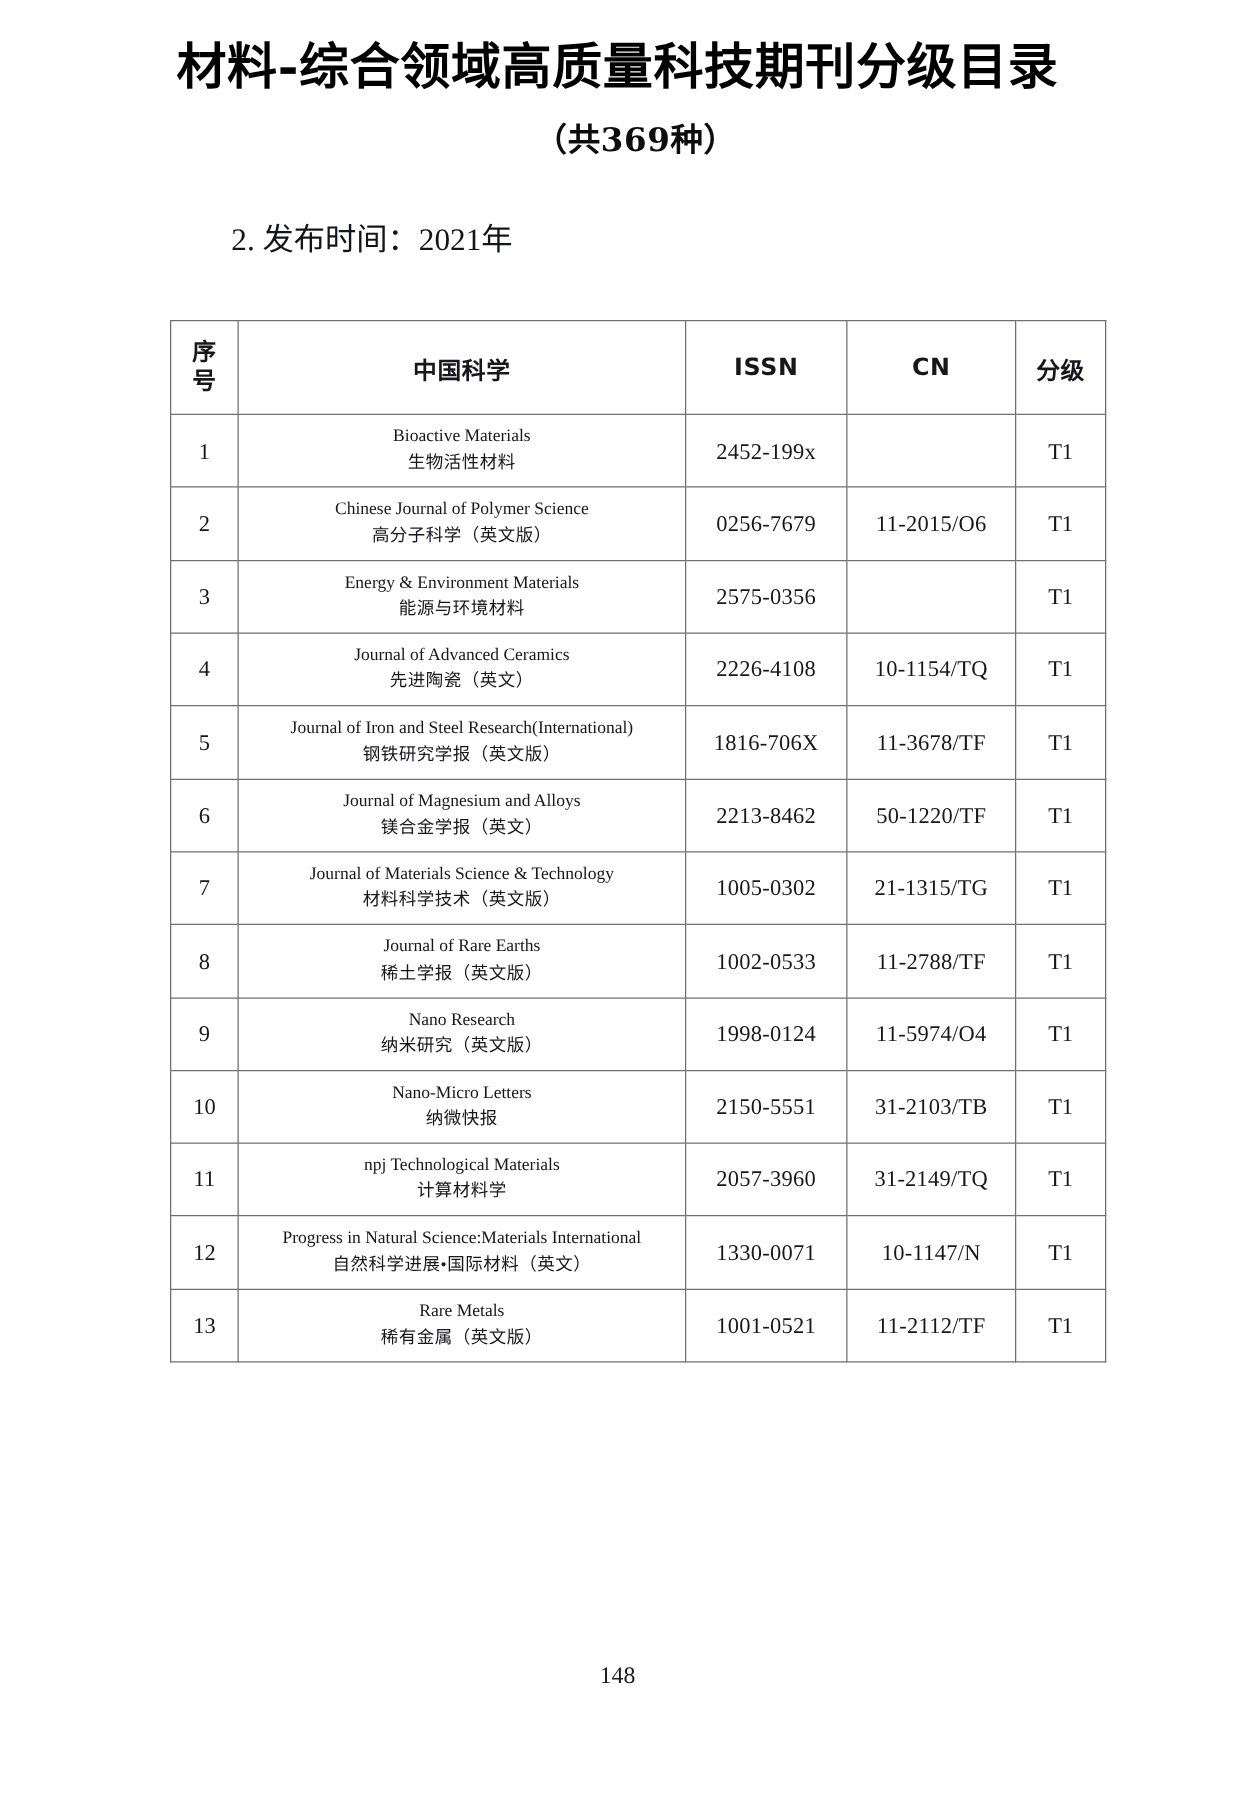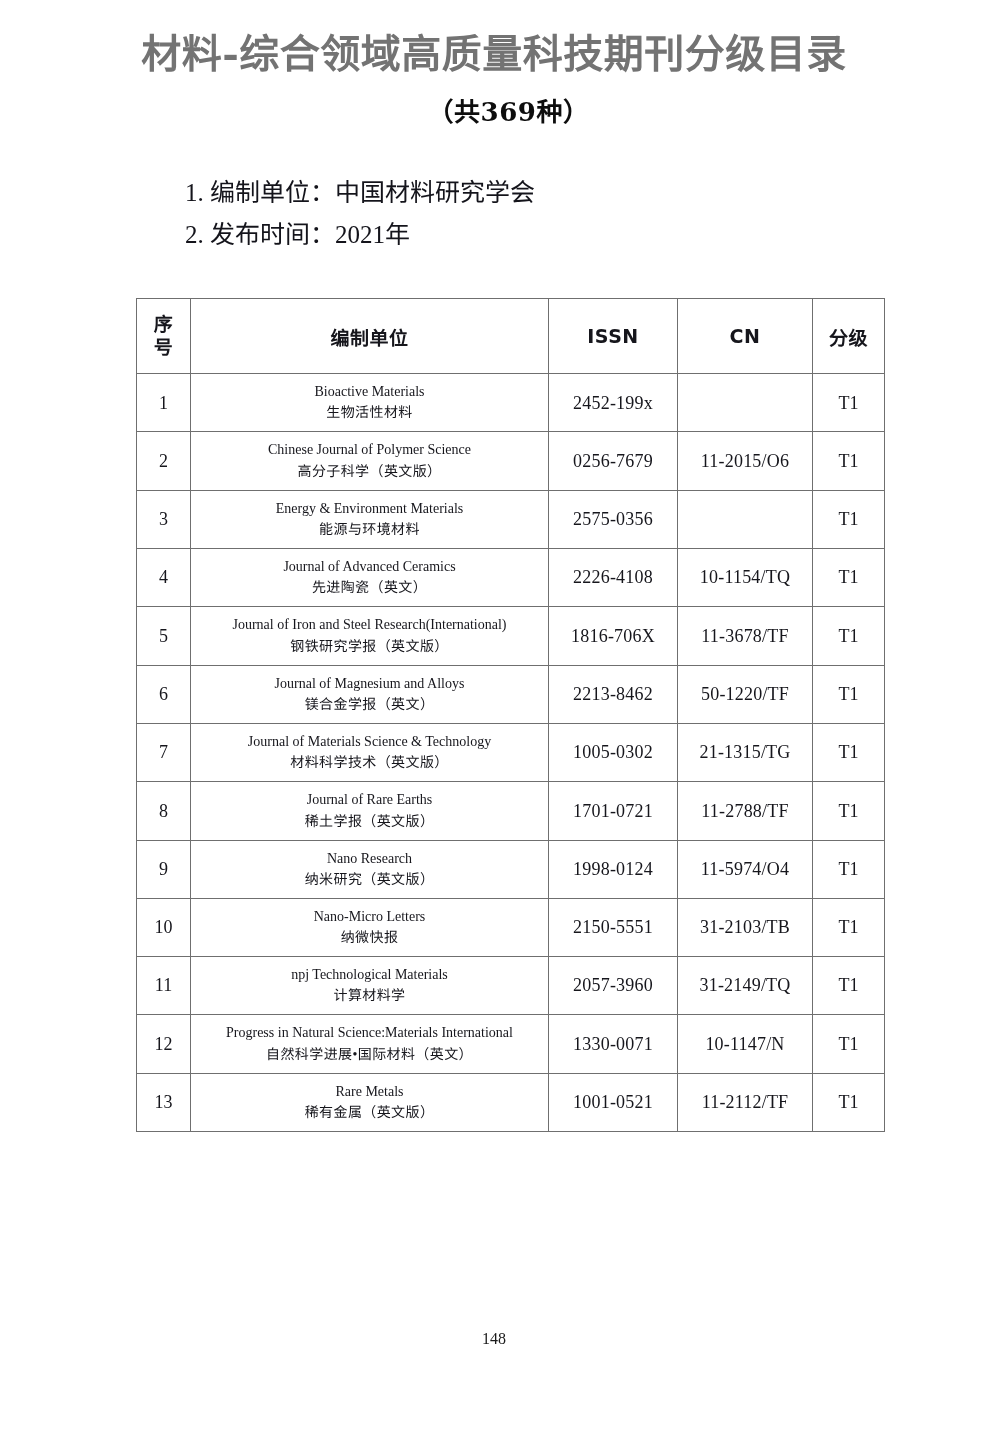--- a/index.html
+++ b/index.html
@@ -29,21 +29,21 @@
     text-align: center;
     padding-top: 30px;
   }
   .doc-title {
     font-family: "DejaVu Serif", "Liberation Serif", serif;
     font-size: 40px;
     font-weight: bold;
     letter-spacing: 0.5px;
     line-height: 1.18;
     margin: 0;
-    color: #737373;
+    color: #000000;
   }
   .doc-subtitle {
     font-family: "DejaVu Serif", "Liberation Serif", serif;
     font-size: 26px;
     font-weight: bold;
     margin: 14px 0 0 0;
     letter-spacing: 0.5px;
     color: #0d0d0d;
     padding-left: 29px;
   }
@@ -128,55 +128,54 @@
   }
 
   
   .page-number {
     position: absolute;
     left: 0;
     right: 0;
     top: 1330px;
     text-align: center;
     font-family: "Liberation Serif", "DejaVu Serif", serif;
-    font-size: 16px;
+    font-size: 19px;
     color: #1a1a1a;
   }
 </style>
 </head>
 <body>
 
 <div class="page">
 
   <div class="title-block">
     <h1 class="doc-title">材料-综合领域高质量科技期刊分级目录</h1>
     <div class="doc-subtitle">（共369种）</div>
   </div>
 
   <ul class="meta-list">
-    <li class="meta-item">1. 编制单位：中国材料研究学会</li>
     <li class="meta-item">2. 发布时间：2021年</li>
   </ul>
 
   <div class="table-wrap">
     <table class="journal-table">
       <colgroup>
         <col class="c-seq">
           <col class="c-name">
           <col class="c-issn">
           <col class="c-cn">
           <col class="c-grade">
       </colgroup>
       <thead>
         <tr>
           <th class="seq-head">
             <span class="seq-ch">序</span>
             <span class="seq-ch">号</span>
           </th>
-          <th>编制单位</th>
+          <th>中国科学</th>
           <th>ISSN</th>
           <th>CN</th>
           <th>分级</th>
         </tr>
       </thead>
       <tbody id="table-body">
           <tr>
             <td class="seq-cell">1</td>
             <td class="name-cell">
               <span class="name-en">Bioactive Materials</span>
@@ -245,21 +244,21 @@
             <td class="issn-cell">1005-0302</td>
             <td class="cn-cell">21-1315/TG</td>
             <td class="grade-cell">T1</td>
           </tr>
           <tr>
             <td class="seq-cell">8</td>
             <td class="name-cell">
               <span class="name-en">Journal of Rare Earths</span>
               <span class="name-zh">稀土学报（英文版）</span>
             </td>
-            <td class="issn-cell">1701-0721</td>
+            <td class="issn-cell">1002-0533</td>
             <td class="cn-cell">11-2788/TF</td>
             <td class="grade-cell">T1</td>
           </tr>
           <tr>
             <td class="seq-cell">9</td>
             <td class="name-cell">
               <span class="name-en">Nano Research</span>
               <span class="name-zh">纳米研究（英文版）</span>
             </td>
             <td class="issn-cell">1998-0124</td>

